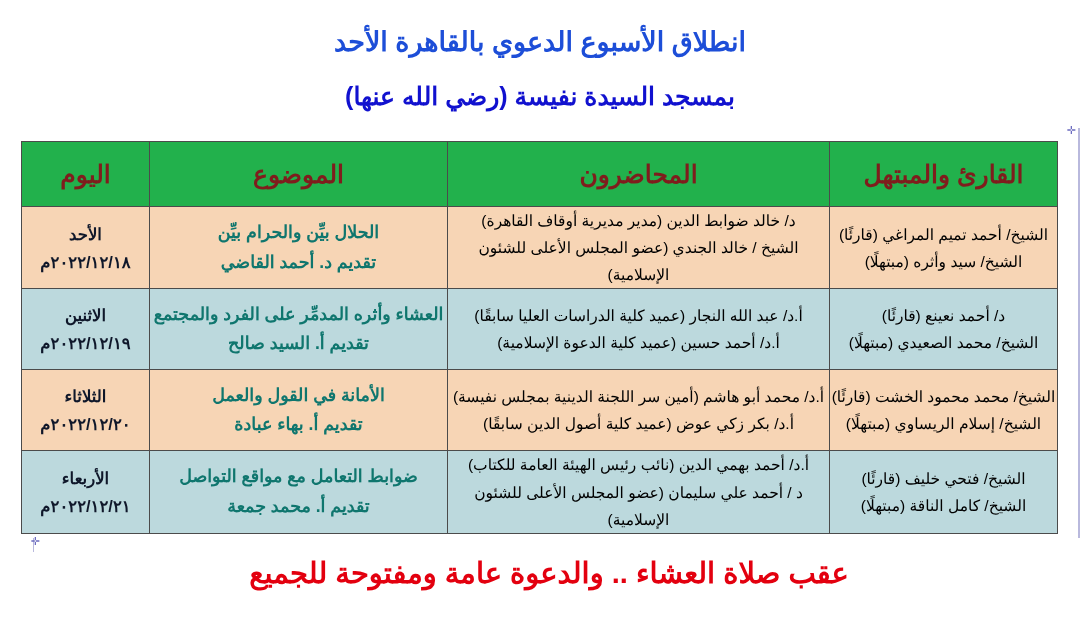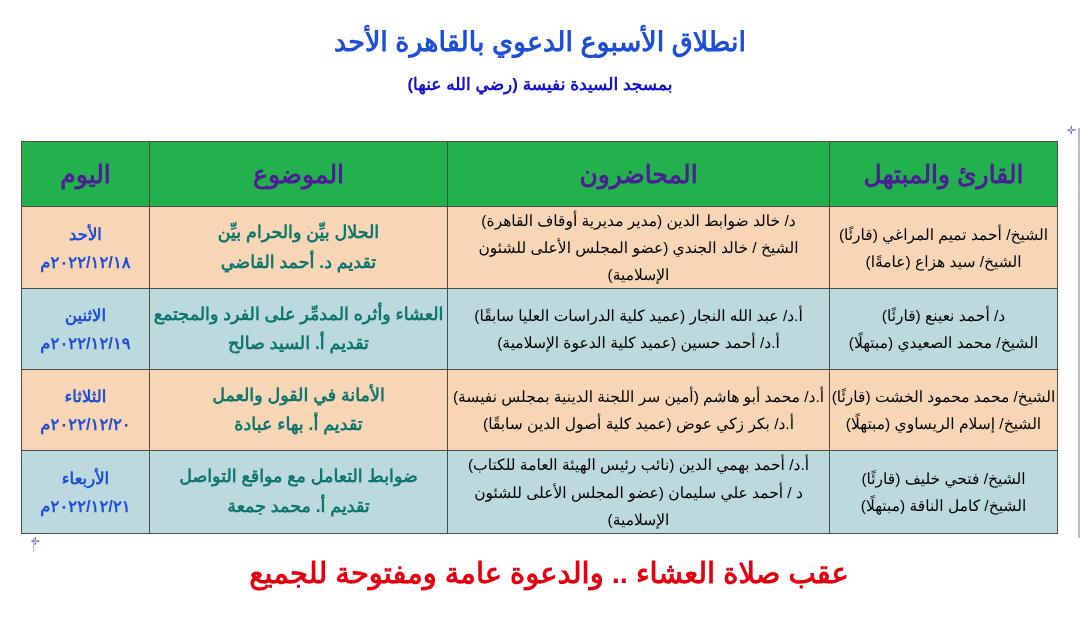--- a/index.html
+++ b/index.html
@@ -30,23 +30,23 @@
   .header-line1 {
     color: #1d4ed8;
     font-weight: bold;
     font-size: 27px;
     line-height: 1.25;
     letter-spacing: 0px;
   }
   .header-line2 {
     color: #1111cf;
     font-weight: bold;
-    font-size: 17px;
+    font-size: 25px;
     line-height: 1.35;
-    margin-top: 14px;
+    margin-top: 20px;
   }
 
   
   .table-wrap {
     position: absolute;
     left: 22px;
     top: 141px;
     width: 1036px;
   }
   table.schedule {
@@ -54,21 +54,21 @@
     width: 1036px;
     table-layout: fixed;
   }
   table.schedule th, table.schedule td {
     border: 1px solid #4b4b4b;
     padding: 0;
     vertical-align: middle;
   }
   thead th {
     background: #22b14c;
-    color: #4c1d95;
+    color: #7f1d1d;
     font-weight: bold;
     height: 64px;
     font-size: 25px;
     text-align: center;
   }
   col.c-reciter { width: 228px; }
   col.c-lecturers { width: 382px; }
   col.c-topic { width: 298px; }
   col.c-day { width: 128px; }
 
@@ -86,21 +86,21 @@
     font-size: 17.5px;
     font-weight: bold;
     line-height: 1.7;
     color: #0f766e;
     padding: 4px 6px;
   }
   td.day {
     font-size: 16.5px;
     font-weight: bold;
     line-height: 1.7;
-    color: #1d4ed8;
+    color: #0f172a;
     padding: 4px 4px;
   }
   .row-peach td { background: #f7d5b5; }
   .row-blue td  { background: #bcd9dd; }
 
   
   .footer {
     position: absolute;
     left: 18px;
     right: 0;
@@ -168,21 +168,21 @@
           <th>المحاضرون</th>
           <th>الموضوع</th>
           <th>اليوم</th>
         </tr>
       </thead>
       <tbody>
 
         <tr class="row-peach">
           <td class="cell reciter">
             <div>الشيخ/ أحمد تميم المراغي (قارئًا)</div>
-            <div>الشيخ/ سيد هزاع (عامةًا)</div>
+            <div>الشيخ/ سيد وأثره (مبتهلًا)</div>
           </td>
           <td class="cell lecturers">
             <div>د/ خالد ضوابط الدين (مدير مديرية أوقاف القاهرة)</div>
             <div>الشيخ / خالد الجندي (عضو المجلس الأعلى للشئون الإسلامية)</div>
           </td>
           <td class="cell topic">
             <div>الحلال بيِّن والحرام بيِّن</div>
             <div>تقديم د. أحمد القاضي</div>
           </td>
           <td class="cell day">

